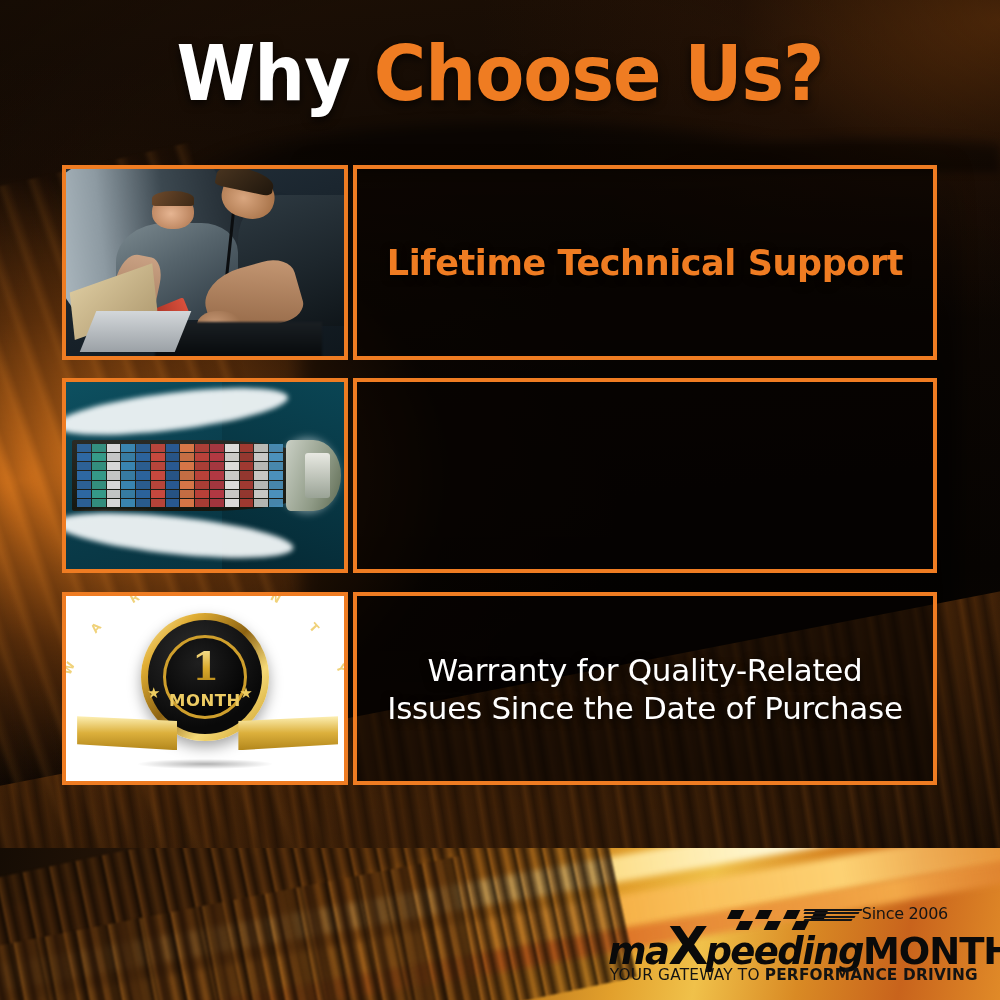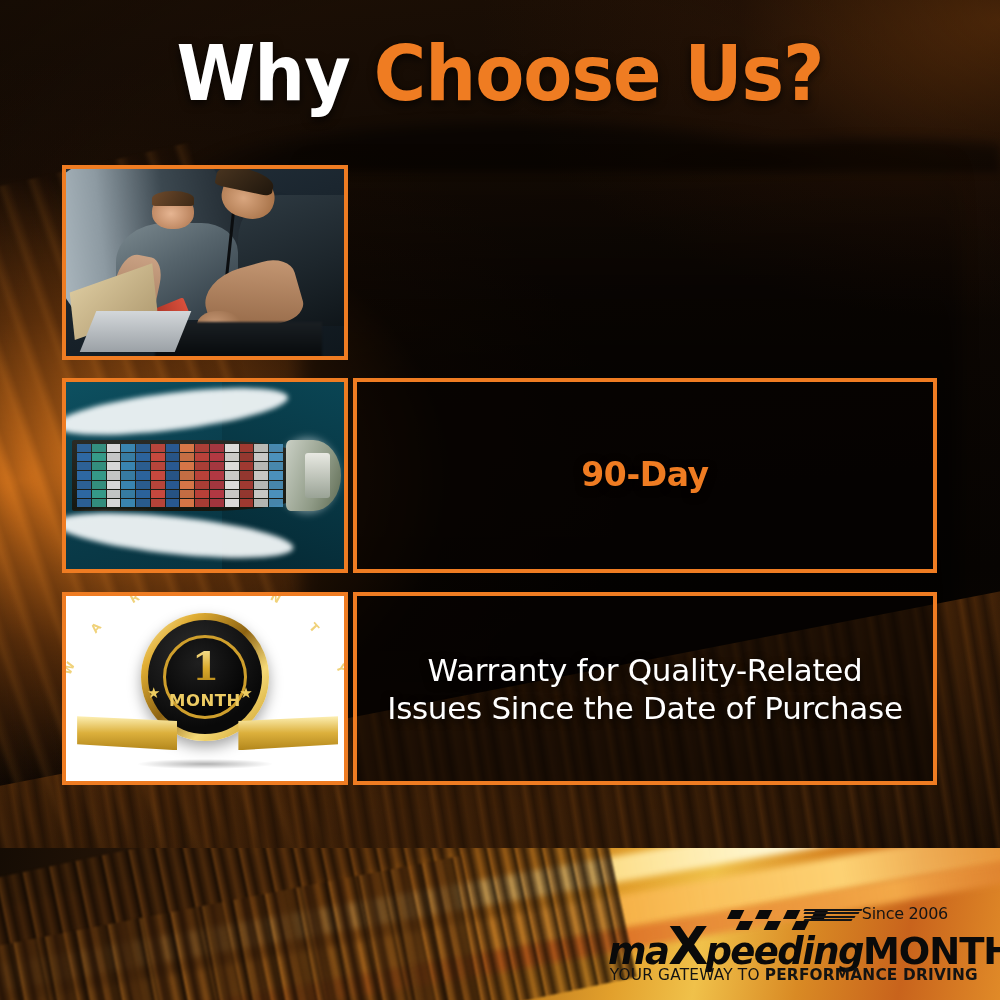--- a/index.html
+++ b/index.html
@@ -269,20 +269,25 @@
       <div class="m-man m2-body"></div>
       <div class="mech-cable"></div>
       <div class="m-man m2-head"></div>
       <div class="m-man m2-hair"></div>
       <div class="m-man m2-arm"></div>
       <div class="m-man m2-hand"></div>
       <div class="mech-eng"></div>
       <div class="mech-clip"></div>
       <div class="mech-laptop-s"></div>
       <div class="mech-laptop-b"></div>
+    </div>
+  </div>
+  <div class="txtbox r1">
+    <div class="txtinner t1">
+      <div class="hl">Lifetime Technical Support</div>
     </div>
   </div>
 
   <div class="imgbox r2">
     <div class="ph-ship">
       <div class="sea-dark"></div>
       <div class="wake wake-n"></div>
       <div class="hull"></div>
       <div class="bow"></div>
       <div class="bridge"></div>
@@ -385,21 +390,20 @@
           <i style="background: rgb(166, 59, 51); opacity: 0.95;"></i>
           <i style="background: rgb(216, 217, 214); opacity: 0.82;"></i>
           <i style="background: rgb(78, 151, 196); opacity: 0.86;"></i>
         </div>
       <div class="wake wake-t"></div>
       <div class="wake wake-b"></div>
     </div>
   </div>
   <div class="txtbox r2">
     <div class="txtinner t2">
-      <div class="hl">90-Day</div>
     </div>
   </div>
 
   <div class="imgbox r3">
     <div class="ph-badge">
       <div class="bshadow"></div>
       <div class="seal-outer">
         <div class="seal-ring"></div>
         <div class="seal-ring2"></div>
       </div>

